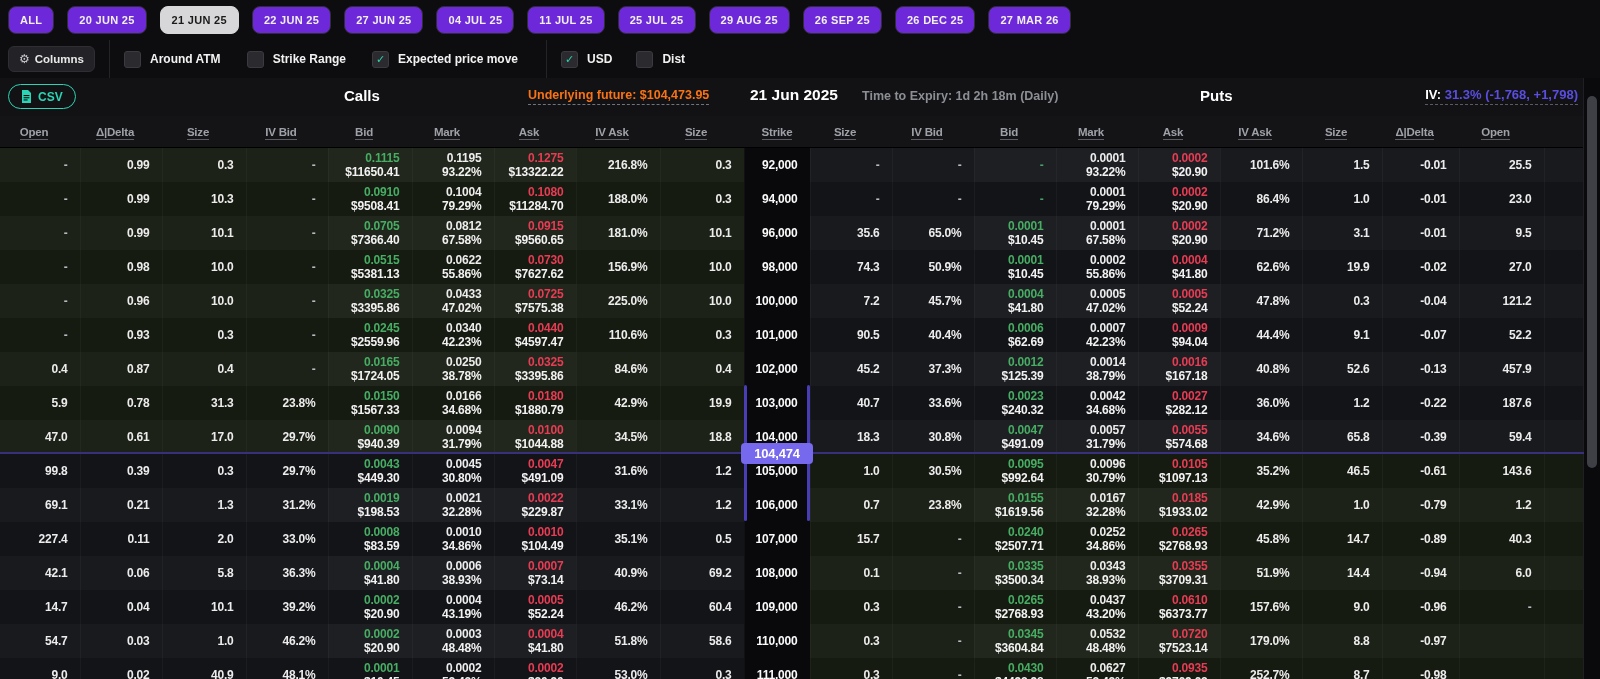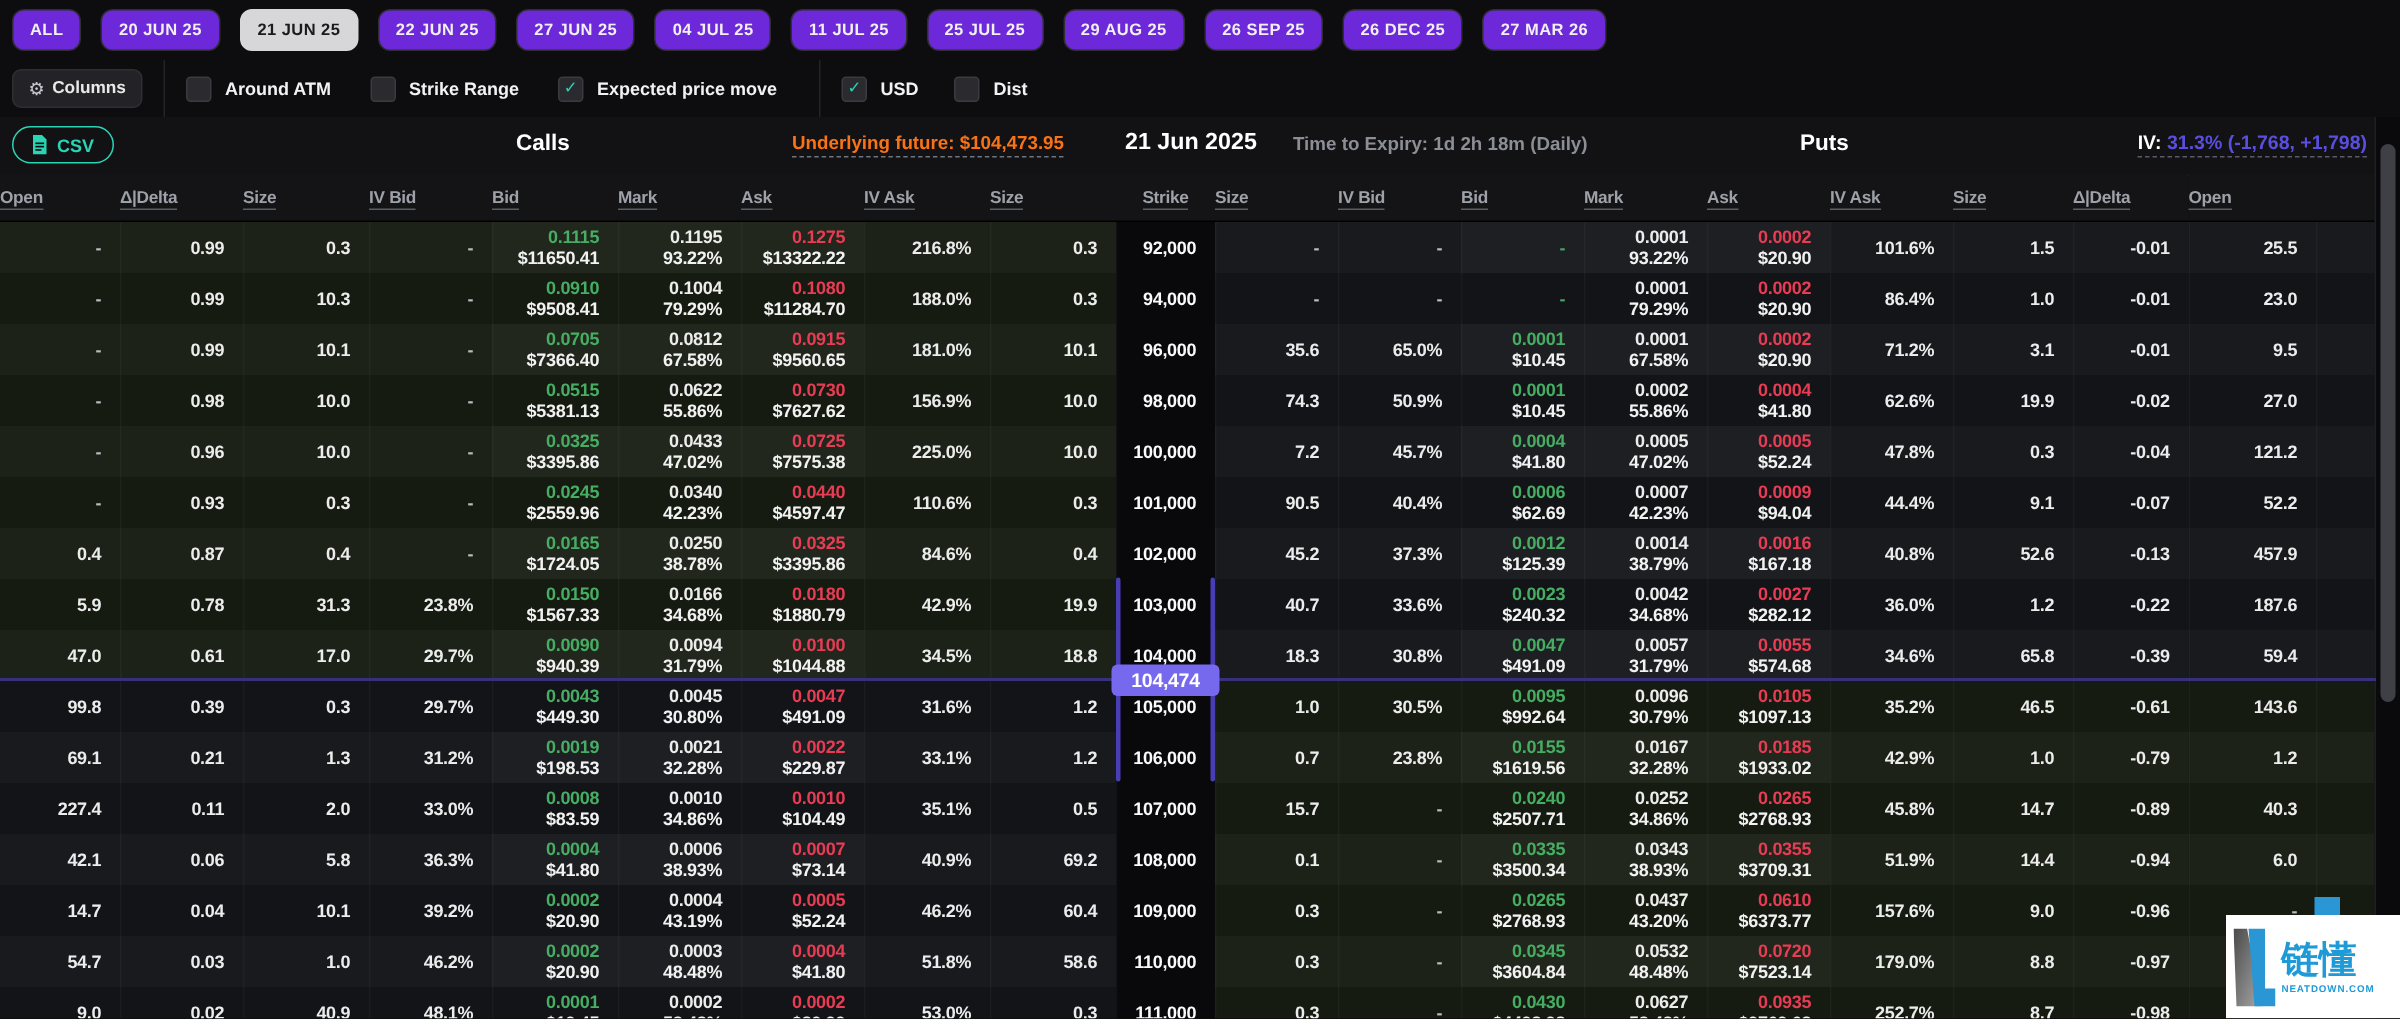--- a/index.html
+++ b/index.html
@@ -34,21 +34,21 @@
   .side-label{top:9px;font-size:15px;color:#fff;}
   .underlying{left:528px;top:10px;font-size:12.5px;color:#f97316;border-bottom:1px dashed #70747c;padding-bottom:2px;}
   .exp-date{left:750px;top:8px;font-size:15.5px;color:#fff;}
   .tte{left:862px;top:11px;font-size:12.5px;color:#8b8e95;}
   .iv{right:22px;top:9px;font-size:13px;border-bottom:1px dashed #5a5a66;padding-bottom:2px;}
   .iv .pfx{color:#fff;} .iv .val{color:var(--purple,#5a4ee0);}
 
   
   table.tbl{position:absolute;left:0;top:116px;width:1584px;border-collapse:collapse;table-layout:fixed;letter-spacing:-.2px;}
   .tbl thead th{height:31px;background:#141417;color:#9ea1a7;font-size:11.5px;font-weight:700;
-       text-align:left;padding:0 12px 0 0;border-bottom:1px solid #000;white-space:nowrap;}
+       text-align:center;padding:0 12px 0 0;border-bottom:1px solid #000;white-space:nowrap;}
   .tbl thead th u{text-decoration:none;border-bottom:1px solid #5a5d63;padding-bottom:1px;}
   .tbl thead th.strike{text-align:center;padding:0;}
   .tbl tbody td{height:34px;box-sizing:border-box;padding:0 12px 0 0;text-align:right;font-size:12px;
        border-right:1px solid rgba(255,255,255,.035);vertical-align:middle;white-space:nowrap;}
   td.itm{background:#1c2217;} tr.odd td.itm{background:#161b12;}
   td.otm{background:#191a1e;} tr.odd td.otm{background:#131418;}
   td.hl{background-image:linear-gradient(rgba(255,255,255,.025),rgba(255,255,255,.025));}
   td.strike-cell{background:#09090c !important;background-image:none;text-align:center;padding:0;
        font-size:13.5px;color:#fafafa;border-right:none;}
   .v1{line-height:14px;} .v2{line-height:14px;color:#f2f2f2;}
@@ -1217,31 +1217,14 @@
 
   <div class="emline" id="em-left" style="top: 385px; height: 136px; left: 744px;"></div>
   <div class="emline" id="em-right" style="top: 385px; height: 136px; left: 807px;"></div>
   <div class="priceline" id="price-line" style="top: 452px;"></div>
   <div class="price-badge" id="price-badge" style="left: 741px; top: 443px;">104,474</div>
 
   <div class="sb">
     <div class="thumb"></div>
   </div>
 
-  <div class="wm">
-    <div class="sq"></div>
-    <svg width="28" height="52" viewBox="0 0 28 52">
-      <defs>
-          <linearGradient id="g1" x1="0" y1="0" x2="1" y2="1">
-        <stop offset="0" stop-color="#4a4a4a"></stop>
-            <stop offset="1" stop-color="#a8a8a8"></stop>
-      </linearGradient>
-        </defs>
-      <polygon points="0,0 9,0 19,52 2,52" fill="url(#g1)"></polygon>
-      <path d="M10,0 h11 v40 h7 v12 h-14 z" fill="#2a96d4"></path>
-    </svg>
-    <div>
-      <div class="wm-cn">链懂</div>
-      <div class="wm-sub">NEATDOWN.COM</div>
-    </div>
-  </div>
 
 </div>
 
 </body></html>

